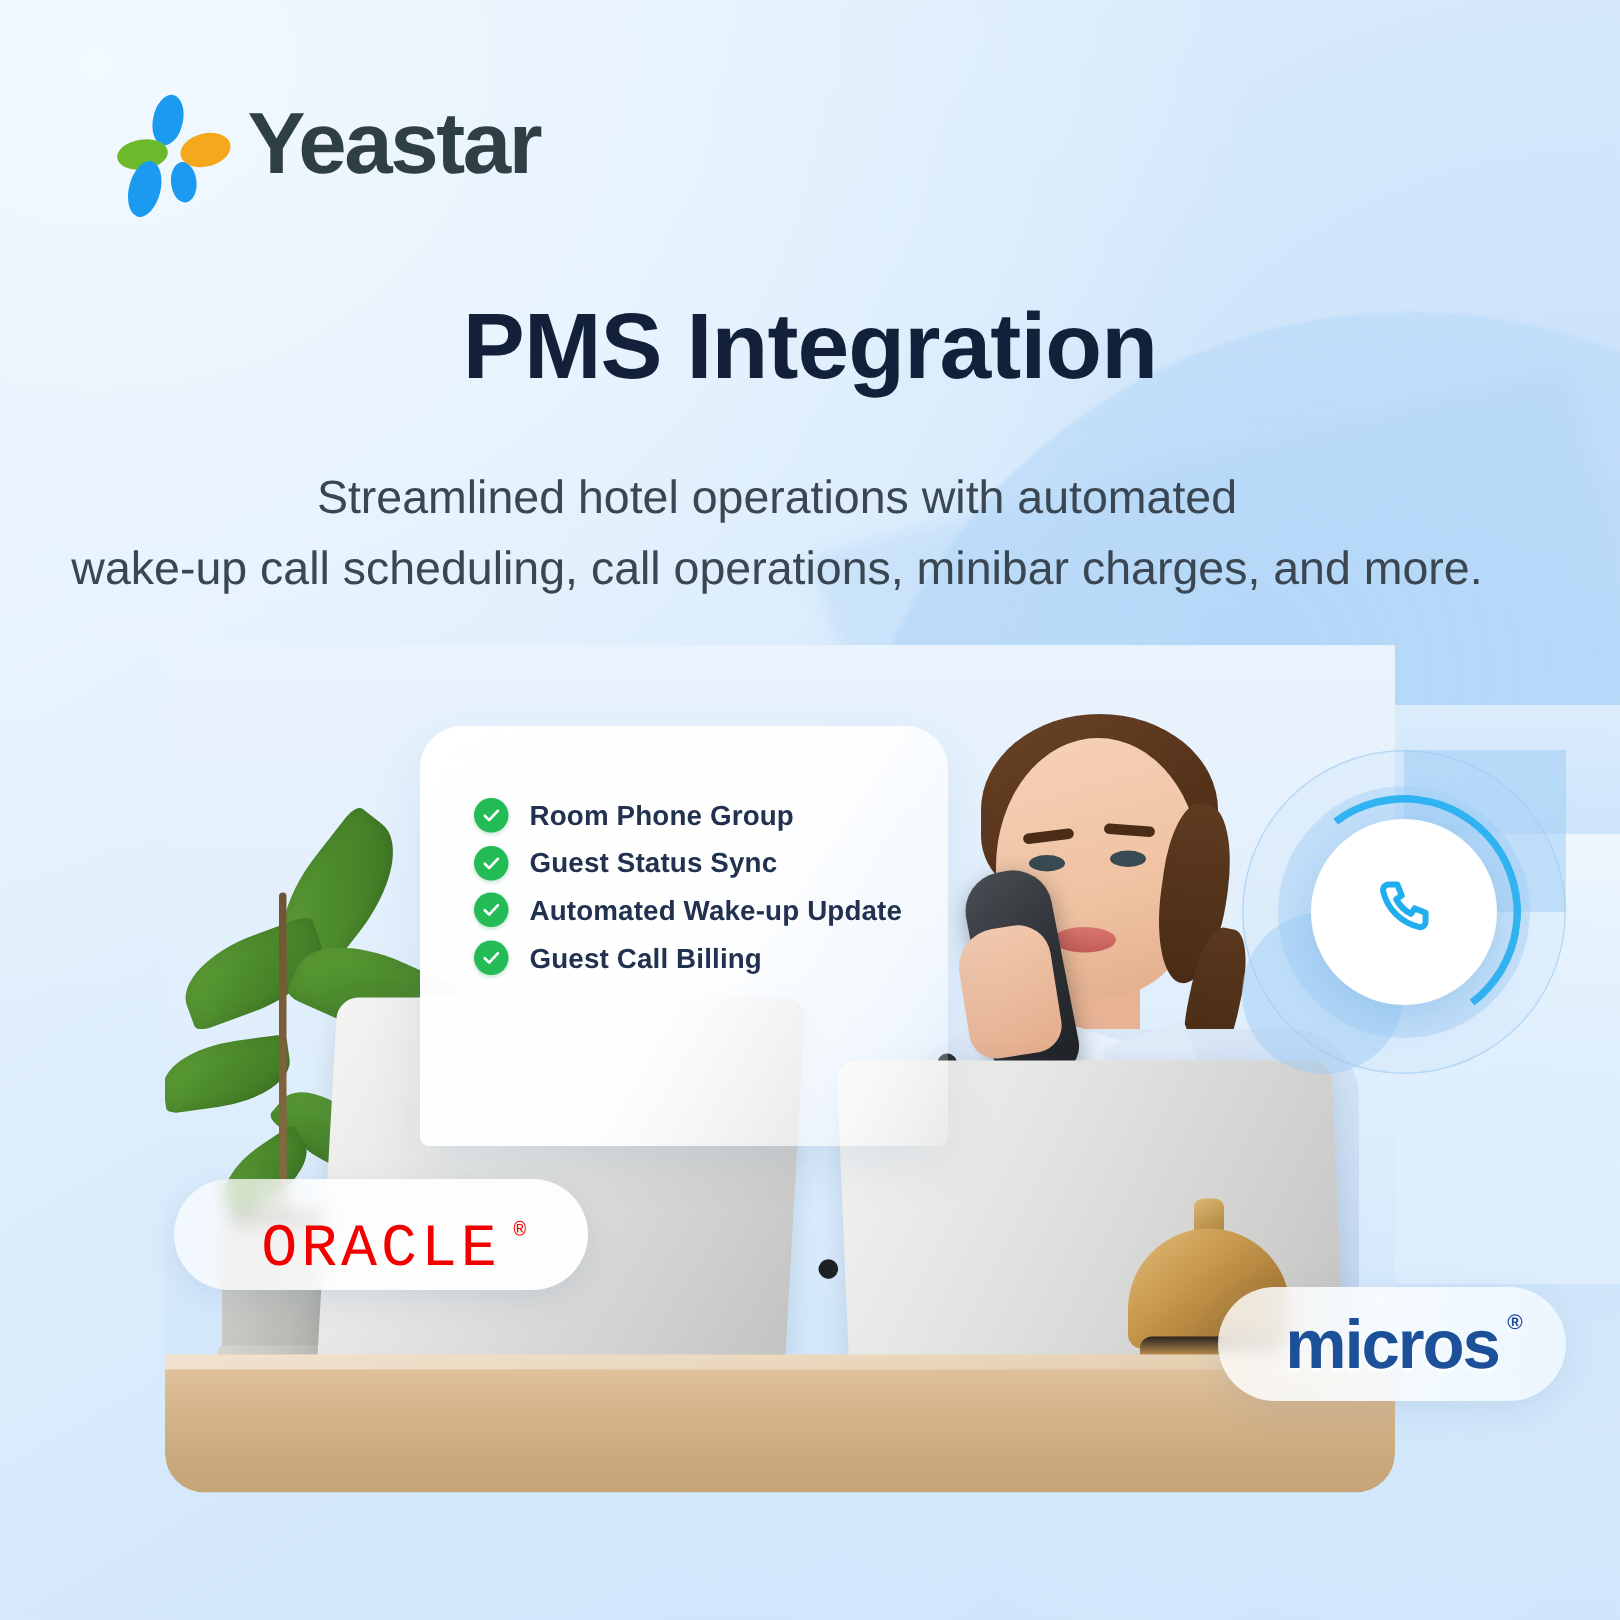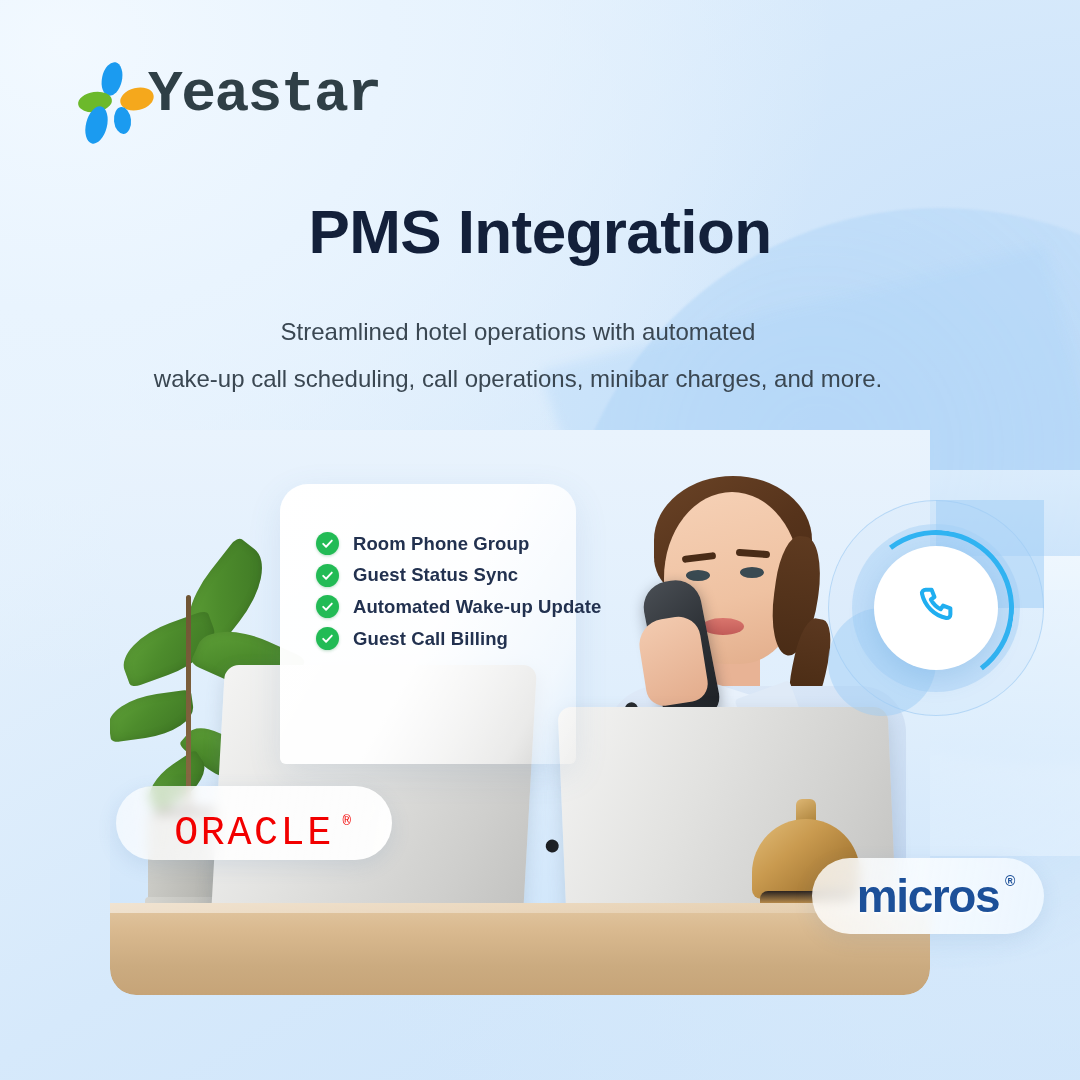--- a/index.html
+++ b/index.html
@@ -75,40 +75,40 @@
   }
   .phone-badge{
     position:absolute; left:874px; top:546px;
     width:124px; height:124px; border-radius:50%;
     background:#ffffff;
     box-shadow:0 8px 26px rgba(70,140,205,.22);
     display:flex; align-items:center; justify-content:center;
   }
 
   
-  .logo{ position:absolute; left:78px; top:62px; display:flex; align-items:flex-start; gap:8px;font-family:Liberation Mono, monospace; }
+  .logo{ position:absolute; left:78px; top:62px; display:flex; align-items:flex-end; gap:25px; }
   .logo-mark{ position:relative; width:62px; height:66px; }
   .petal{ position:absolute; border-radius:50%; }
   .p-top   { width:20px; height:34px; left:24px; top:0px;   background:#1b9bf0; transform:rotate(12deg); }
   .p-right { width:34px; height:22px; left:42px; top:26px;  background:#f5a81c; transform:rotate(-14deg); }
   .p-left  { width:34px; height:20px; left:0px;  top:30px;  background:#6cb92b; transform:rotate(-8deg); }
   .p-bl    { width:21px; height:38px; left:8px;  top:44px;  background:#1b9bf0; transform:rotate(14deg); }
   .p-bc    { width:17px; height:27px; left:36px; top:45px;  background:#1b9bf0; transform:rotate(-6deg); }
   .logo-word{
     font-size:58px; font-weight:700; letter-spacing:-1.6px;
     color:#2f3f46;
   }
 
   .headline{
     position:absolute; top:196px; left:0; width:1080px; text-align:center;
     font-size:62px; font-weight:700; letter-spacing:-.6px; color:#13203a;
   }
   .subline{
     position:absolute; top:308px; left:0; width:1036px; text-align:center;
-    font-size:24px; line-height:47px; color:#3a4752; font-weight:400;
+    font-size:31px; line-height:47px; color:#3a4752; font-weight:400;
   }
 
   
   .photo-block{
     position:absolute; left:110px; top:430px;
     width:820px; height:565px;
     overflow:hidden;
     border-radius:0 0 26px 26px;
   }
   .photo-sky{
@@ -278,21 +278,21 @@
     border-radius:8px 8px 12px 12px;
   }
   .bell-knob{
     position:absolute; left:50px; bottom:96px; width:20px; height:26px;
     background:linear-gradient(150deg,#ddb673,#a97f37); border-radius:6px 6px 3px 3px;
   }
 
   
   .feature-card{
     position:absolute; left:280px; top:484px;
-    width:296px; height:280px;
+    width:352px; height:280px;
     background:linear-gradient(120deg, rgba(255,255,255,.99) 0%, rgba(255,255,255,.97) 52%, rgba(255,255,255,.55) 84%, rgba(255,255,255,0) 100%);
     border-radius:28px 28px 6px 6px;
     padding:44px 0 0 36px;
     box-shadow:0 10px 34px rgba(80,120,170,.12);
   }
   .feature-row{ display:flex; align-items:center; gap:14px; height:31.6px; }
   .check{
     flex:0 0 auto; width:23px; height:23px; border-radius:50%;
     background:#22bb55; display:flex; align-items:center; justify-content:center;
     box-shadow:0 1px 3px rgba(30,140,70,.3);

